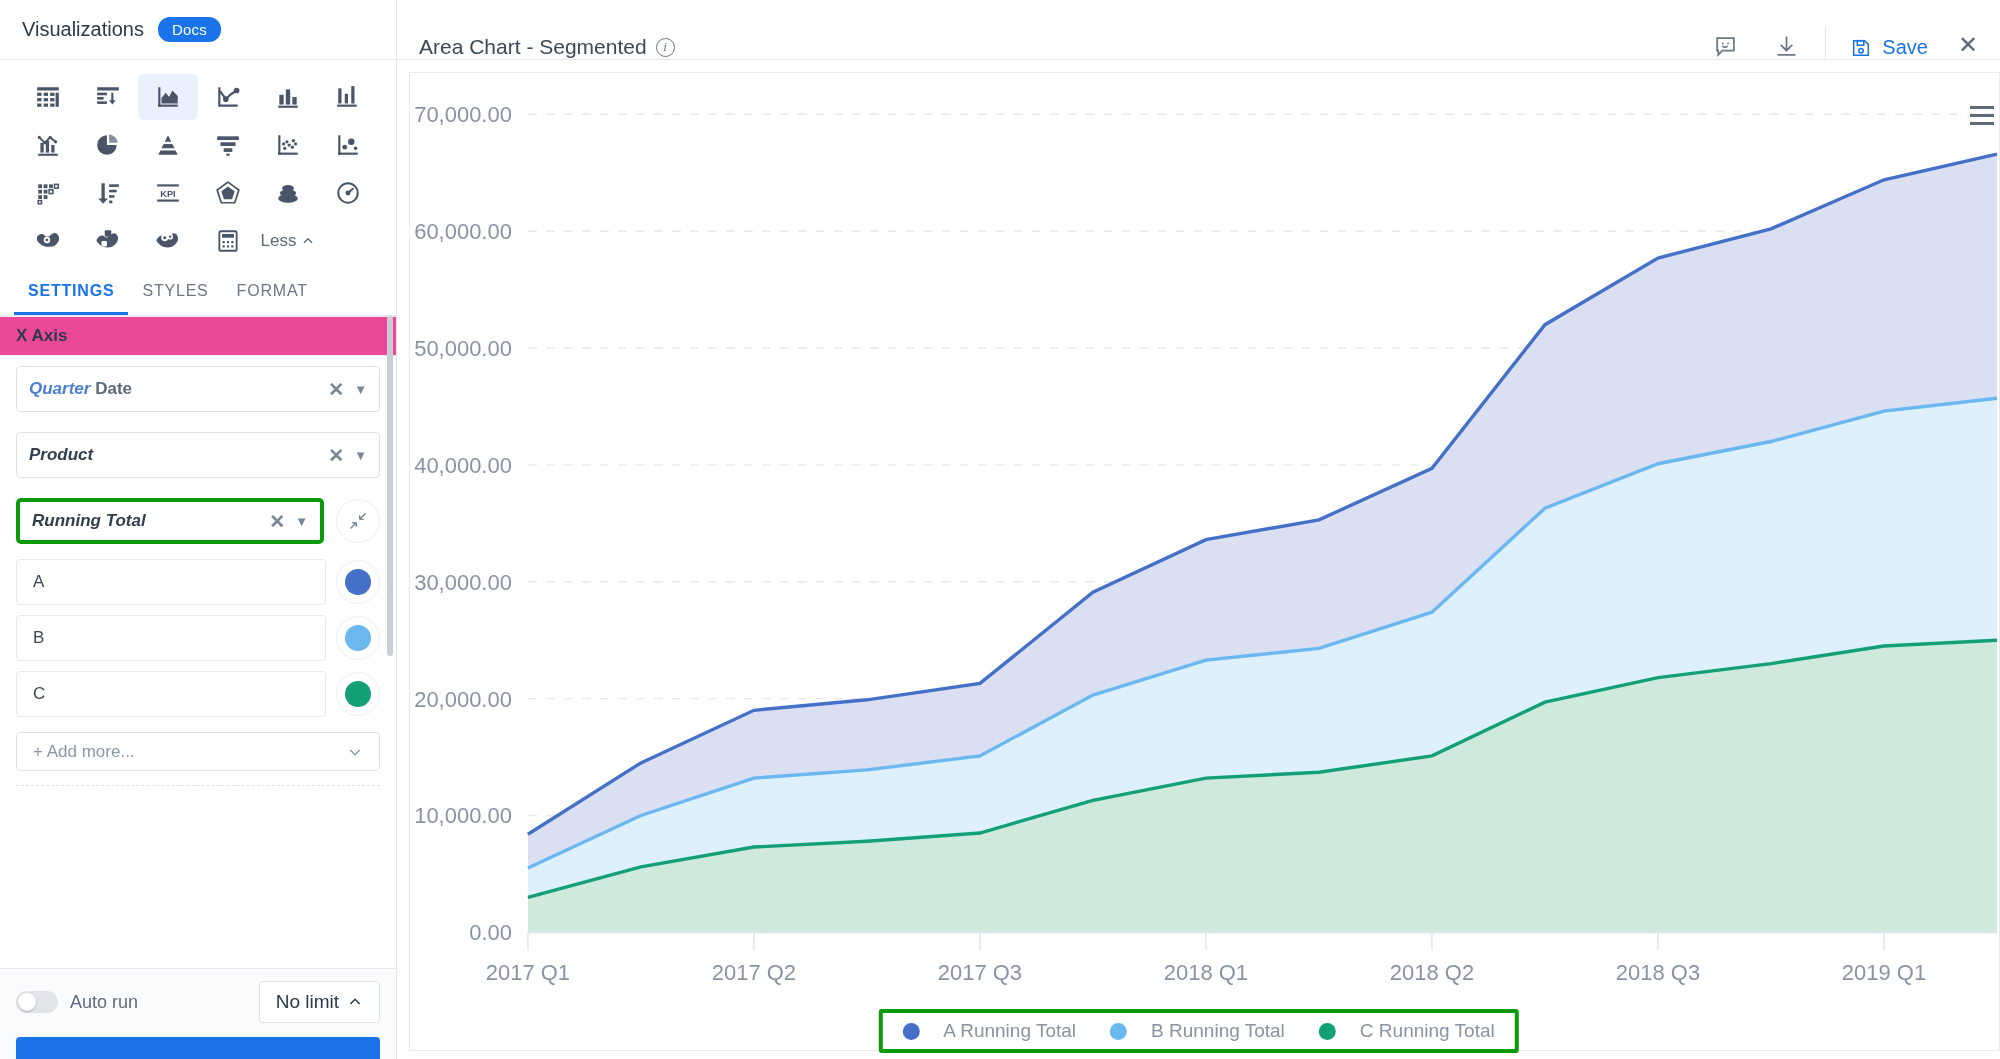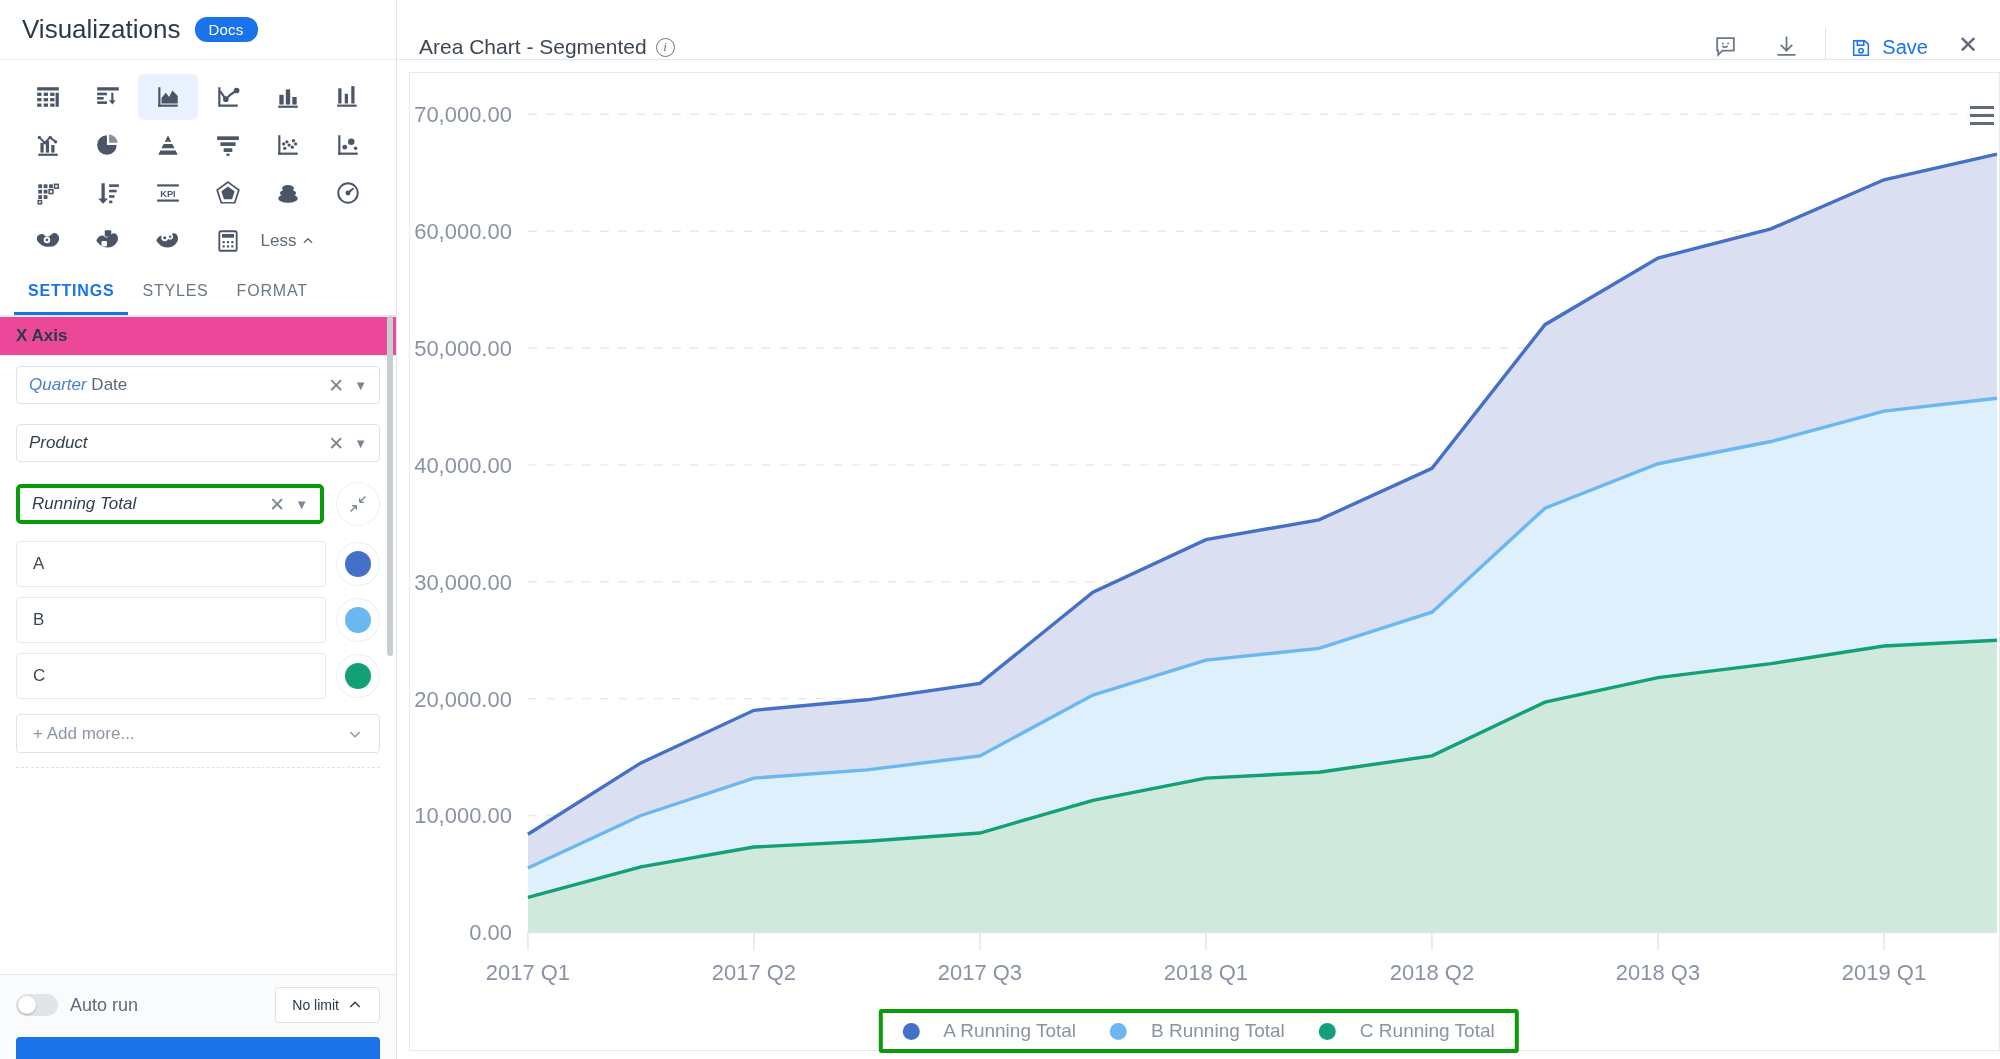--- a/index.html
+++ b/index.html
@@ -16,21 +16,21 @@
     background: #ffffff;
     border-right: 1px solid #e3e6ea;
     display: flex; flex-direction: column;
     position: relative;
   }
   .viz-header {
     height: 60px; display: flex; align-items: center;
     padding-left: 22px; gap: 14px;
     border-bottom: 1px solid #eceef1;
   }
-  .viz-title { font-size: 26px; color: #2b3a4a; font-weight: 400; }
+  .viz-title { font-size: 20px; color: #2b3a4a; font-weight: 400; }
   .docs-pill {
     background: #1a73e8; color: #fff; font-size: 15px; font-weight: 400;
     padding: 4px 14px; border-radius: 12px; letter-spacing: .2px;
   }
 
   .icon-grid {
     padding: 14px 18px 4px 18px;
     display: grid; grid-template-columns: repeat(6, 1fr);
     row-gap: 2px;
   }
@@ -55,23 +55,23 @@
   }
   .tab.active { color: #1a73e8; border-bottom-color: #1a73e8; font-weight: 600; }
 
   .settings-body { flex: 1; overflow: hidden; position: relative; }
   .section-head {
     background: #ec4899; border-top: 1px solid #eceef1; border-bottom: 1px solid #eceef1;
     padding: 9px 16px; font-size: 17px; color: #2b3a4a; font-weight: 600;
   }
   .row { padding: 10px 16px; display: flex; align-items: center; gap: 12px; }
   .field {
-    flex: 1; height: 38px; border: 1px solid #dfe3e8; border-radius: 4px;
+    flex: 1; height: 46px; border: 1px solid #dfe3e8; border-radius: 4px;
     display: flex; align-items: center; padding: 16px 12px; background: #fff;
-    cursor: pointer; min-width: 0;
+    cursor: pointer; min-width: 0; font-weight: bold;
   }
   .field.highlight { border: 4px solid #0a9a0a; border-radius: 5px; }
   .field-text { flex: 1; font-size: 17px; color: #3d4852; white-space: nowrap; overflow: hidden; }
   .field-text .accent { color: #4a7fd4; font-style: italic; }
   .field-text .dim { color: #5e6a78; }
   .field-text.italic { font-style: italic; color: #32404e; }
   .fx { color: #7b8794; font-size: 19px; padding: 0 6px; cursor: pointer; }
   .fcaret { color: #7b8794; font-size: 13px; padding-left: 4px; cursor: pointer; }
 
   .series-row { padding: 5px 16px; display: flex; align-items: center; gap: 10px; }
@@ -110,21 +110,21 @@
   .toggle {
     width: 42px; height: 22px; border-radius: 11px; background: #e1e5e9; position: relative;
   }
   .toggle .knob {
     position: absolute; left: 2px; top: 2px; width: 18px; height: 18px;
     border-radius: 50%; background: #fff; box-shadow: 0 1px 2px rgba(0,0,0,.25);
   }
   .toggle-label { font-size: 18px; color: #5f6b7a; }
   .nolimit {
     border: 1px solid #dfe3e8; border-radius: 4px; background: #fff;
-    padding: 9px 16px; font-size: 14px; color: #2b3a4a; display: flex;
+    padding: 9px 16px; font-size: 19px; color: #2b3a4a; display: flex;
     align-items: center; gap: 8px; cursor: pointer;
   }
   .run-btn {
     margin: 14px 0 0 0; height: 22px; background: #1a73e8; border-radius: 4px 4px 0 0;
     cursor: pointer;
   }
 
   
   .main { flex: 1; display: flex; flex-direction: column; background: #fff; min-width: 0; }
   .main-header {

